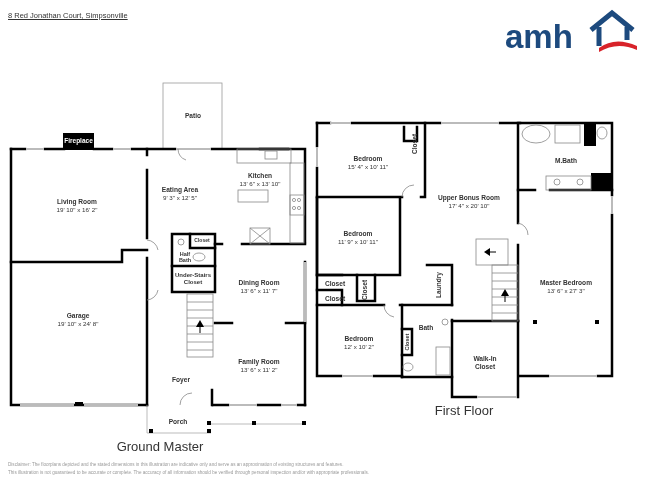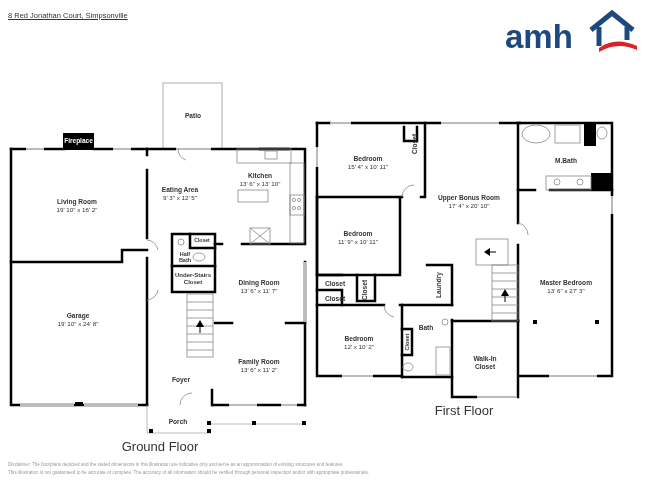--- a/index.html
+++ b/index.html
@@ -246,21 +246,21 @@
 <div class="lbl" style="left:259px;top:365px;">
     <span class="n">Family Room</span>
     <span class="d">13' 6" x 11' 2"</span>
   </div>
 <div class="lbl" style="left:181px;top:380px;">
     <span class="n">Foyer</span>
   </div>
 <div class="lbl" style="left:178px;top:422px;">
     <span class="n">Porch</span>
   </div>
-<div class="floorname" style="left:160px;top:439px;">Ground Floor</div>
+<div class="floorname" style="left:160px;top:439px;">Ground Master</div>
 
 <div class="lbl" style="left:368px;top:162px;">
     <span class="n">Bedroom</span>
     <span class="d">15' 4" x 10' 11"</span>
   </div>
 <div class="lbl vert" style="left:415px;top:144px;">
     <span class="n">Closet</span>
   </div>
 <div class="lbl" style="left:469px;top:201px;">
     <span class="n">Upper Bonus Room</span>

